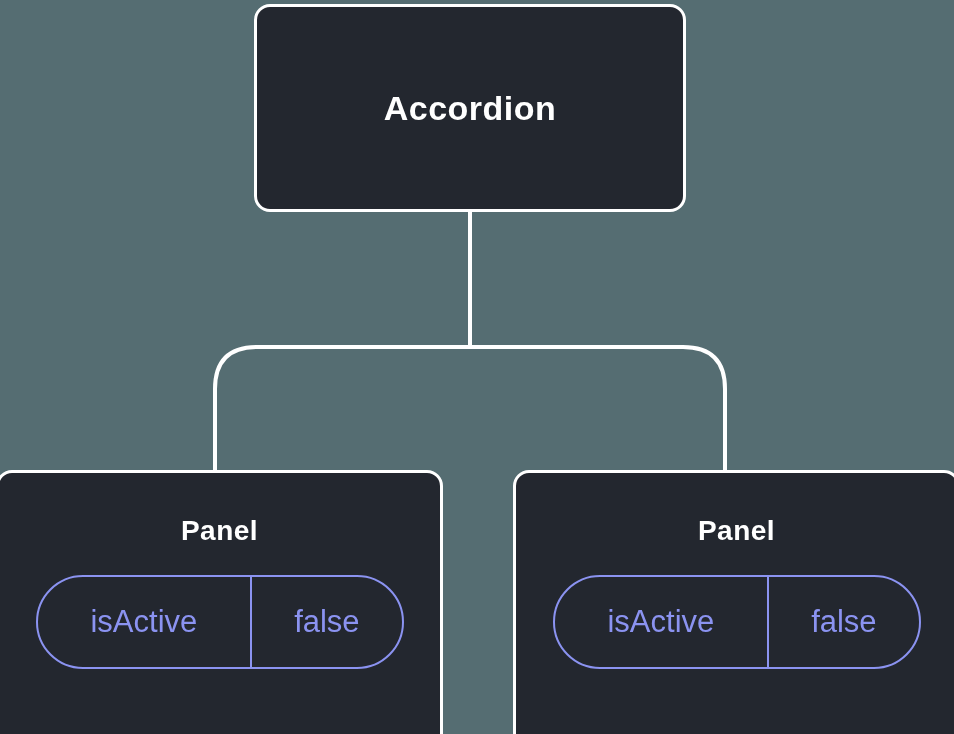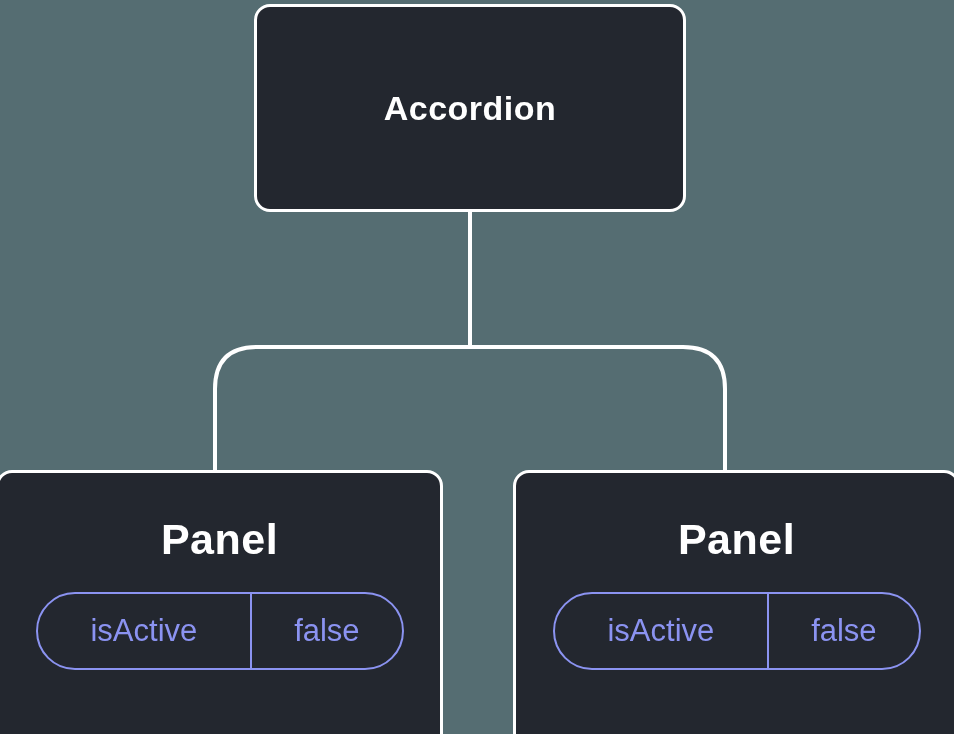--- a/index.html
+++ b/index.html
@@ -60,28 +60,28 @@
     width: 447px;
     height: 290px;
     display: flex;
     flex-direction: column;
     align-items: center;
     padding-top: 42px;
   }
   .node-panel-left { left: -4px; }
   .node-panel-right { left: 513px; }
   .node-panel .node-title {
-    font-size: 43px;
+    font-size: 28px;
     font-weight: 700;
     letter-spacing: 0.5px;
   }
   .prop-badge {
     margin-top: 28px;
     width: 368px;
-    height: 78px;
+    height: 94px;
     border: 2px solid var(--prop-accent);
     border-radius: 60px;
     display: flex;
     align-items: stretch;
     color: var(--prop-accent);
     font-size: 31px;
     overflow: hidden;
   }
   .prop-name-cell {
     flex: 0 0 59%;

